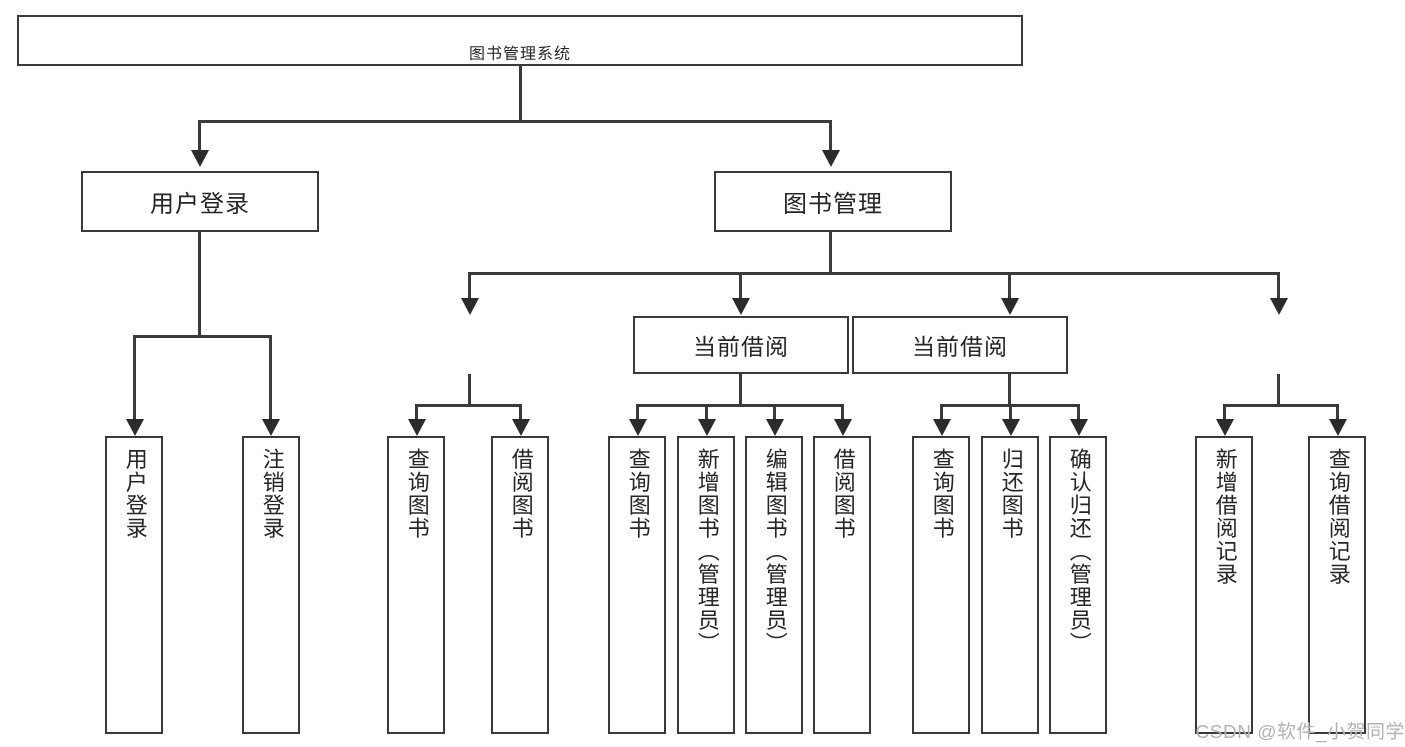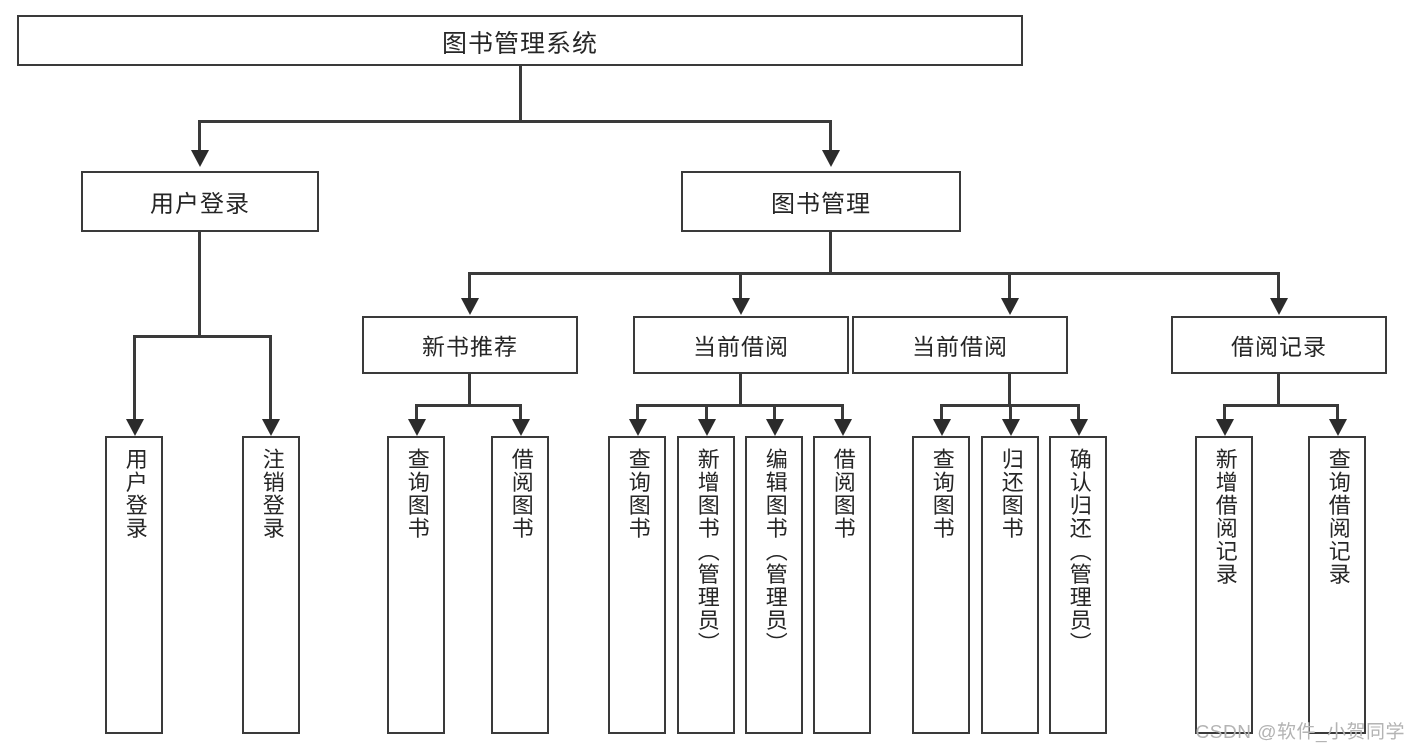--- a/index.html
+++ b/index.html
@@ -23,21 +23,22 @@
     position: absolute;
     box-sizing: border-box;
     background: #ffffff;
     border: 2px solid #3a3a3a;
     display: flex;
     align-items: center;
     justify-content: center;
     color: #262626;
   }
   .node.root {
-    font-size: 25px;
+    font-size: 16px;
+    align-items: flex-end;
   }
   .node.lvl2 {
     font-size: 24px;
   }
   .node.lvl3 {
     font-size: 23px;
   }
   .node.leaf {
     font-size: 22px;
     align-items: flex-start;
@@ -96,21 +97,21 @@
 
   <div class="vline" style="left:198px; top:120px; height:30px;"></div>
   <div class="arrow" style="left:191px; top:150px;"></div>
 
   <div class="vline" style="left:829px; top:120px; height:30px;"></div>
   <div class="arrow" style="left:822px; top:150px;"></div>
 
   <div class="node lvl2" style="left:81px; top:171px; width:238px; height:61px;">
     <span class="htext">用户登录</span>
   </div>
-  <div class="node lvl2" style="left:681px; top:171px; width:280px; height:61px;">
+  <div class="node lvl2" style="left:714px; top:171px; width:238px; height:61px;">
     <span class="htext">图书管理</span>
   </div>
 
   <div class="vline" style="left:198px; top:232px; height:104px;"></div>
   <div class="hline" style="left:133px; top:335px; width:139px;"></div>
   <div class="vline" style="left:133px; top:335px; height:84px;"></div>
   <div class="arrow" style="left:126px; top:419px;"></div>
   <div class="vline" style="left:269px; top:335px; height:84px;"></div>
   <div class="arrow" style="left:262px; top:419px;"></div>
 
@@ -118,31 +119,25 @@
   <div class="hline" style="left:468px; top:272px; width:812px;"></div>
   <div class="vline" style="left:468px; top:272px; height:26px;"></div>
   <div class="arrow" style="left:461px; top:298px;"></div>
   <div class="vline" style="left:739px; top:272px; height:26px;"></div>
   <div class="arrow" style="left:732px; top:298px;"></div>
   <div class="vline" style="left:1008px; top:272px; height:26px;"></div>
   <div class="arrow" style="left:1001px; top:298px;"></div>
   <div class="vline" style="left:1277px; top:272px; height:26px;"></div>
   <div class="arrow" style="left:1270px; top:298px;"></div>
 
-  <div class="node lvl3" style="left:362px; top:316px; width:216px; height:58px;">
-    <span class="htext">新书推荐</span>
-  </div>
   <div class="node lvl3" style="left:633px; top:316px; width:216px; height:58px;">
     <span class="htext">当前借阅</span>
   </div>
   <div class="node lvl3" style="left:852px; top:316px; width:216px; height:58px;">
     <span class="htext">当前借阅</span>
-  </div>
-  <div class="node lvl3" style="left:1171px; top:316px; width:216px; height:58px;">
-    <span class="htext">借阅记录</span>
   </div>
 
   <div class="vline" style="left:468px; top:374px; height:32px;"></div>
   <div class="hline" style="left:415px; top:404px; width:107px;"></div>
   <div class="vline" style="left:415px; top:404px; height:15px;"></div>
   <div class="arrow" style="left:408px; top:419px;"></div>
   <div class="vline" style="left:519px; top:404px; height:15px;"></div>
   <div class="arrow" style="left:512px; top:419px;"></div>
 
   <div class="vline" style="left:739px; top:374px; height:32px;"></div>

